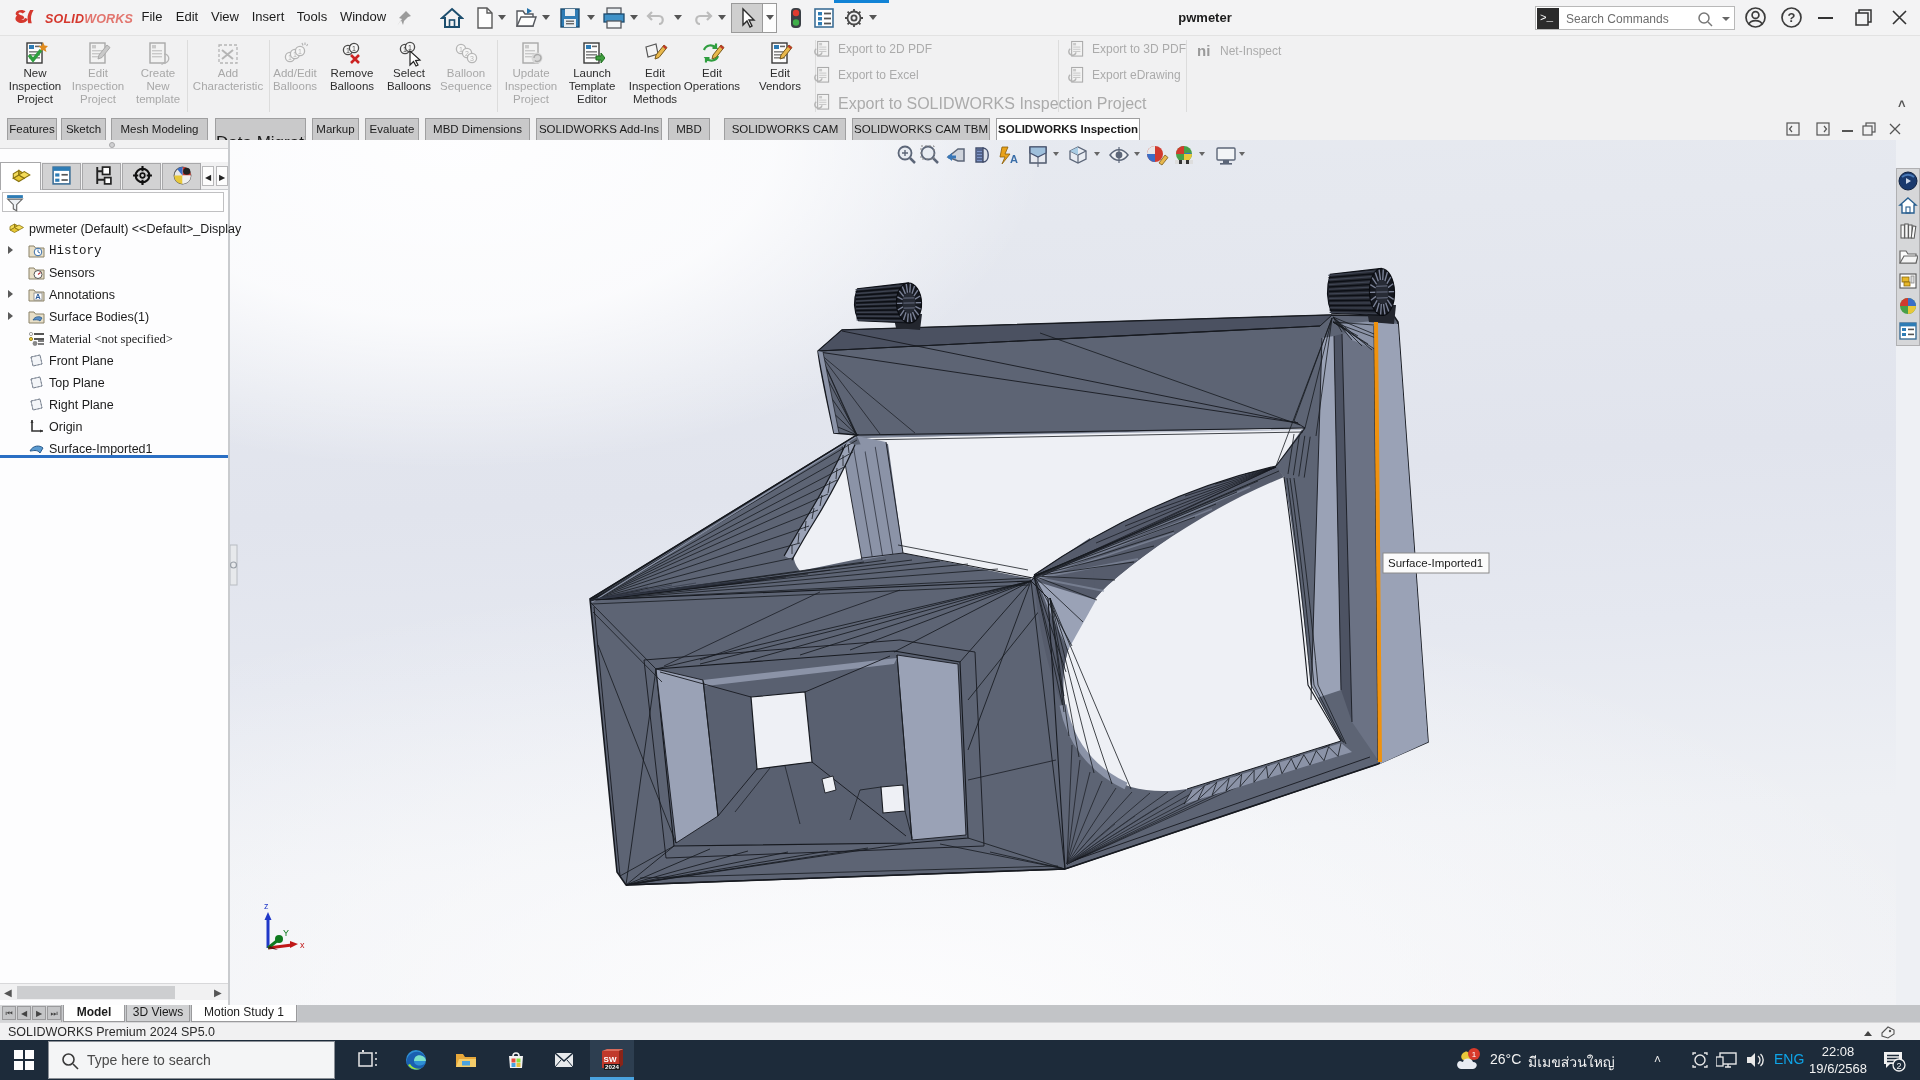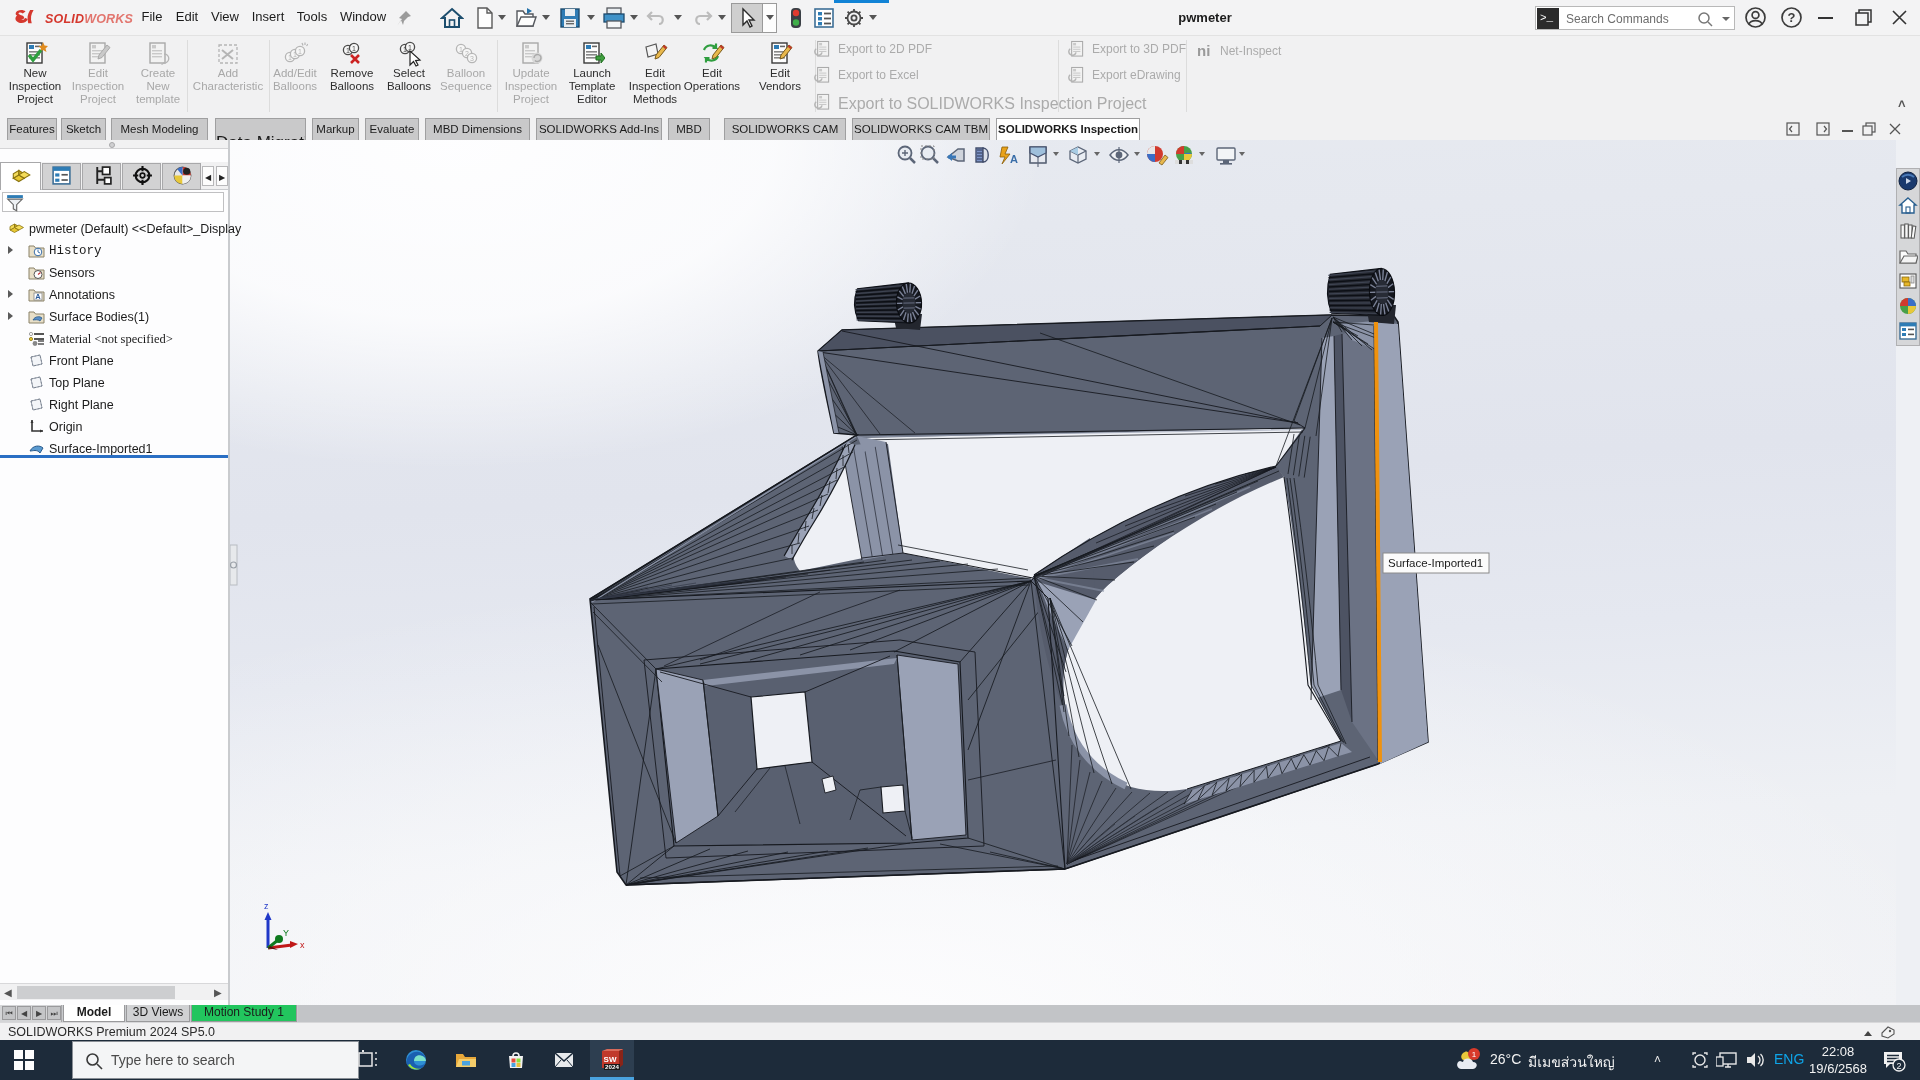--- a/index.html
+++ b/index.html
@@ -914,40 +914,40 @@
 </div>
 <div class="abs" style="left:0;top:1005px;width:1920px;height:17px;background:#c9cbce;">
 <div class="abs" style="left:0;top:0;width:62px;height:17px;background:#d4d5d7;border-right:1px solid #a8a8aa;">
 <div class="abs" style="left:2px;top:1px;width:14px;height:14px;background:#c4c5c7;border:1px solid #9a9a9c;font-size:8px;color:#444;text-align:center;padding-top:2px;">⏮</div>
 <div class="abs" style="left:17px;top:1px;width:14px;height:14px;background:#c4c5c7;border:1px solid #9a9a9c;font-size:8px;color:#444;text-align:center;padding-top:2px;">◀</div>
 <div class="abs" style="left:32px;top:1px;width:14px;height:14px;background:#c4c5c7;border:1px solid #9a9a9c;font-size:8px;color:#444;text-align:center;padding-top:2px;">▶</div>
 <div class="abs" style="left:47px;top:1px;width:14px;height:14px;background:#c4c5c7;border:1px solid #9a9a9c;font-size:8px;color:#444;text-align:center;padding-top:2px;">⏭</div>
 </div>
 <div class="abs" style="left:63px;top:0;width:62px;height:17px;background:#fff;border:1px solid #9a9a9c;border-top:none;font-size:12px;font-weight:bold;color:#1b1b1b;text-align:center;">Model</div>
 <div class="abs" style="left:126px;top:0;width:64px;height:17px;background:#d0d1d3;border:1px solid #9a9a9c;border-top:none;font-size:12px;color:#1b1b1b;text-align:center;">3D Views</div>
-<div class="abs" style="left:191px;top:0;width:106px;height:17px;background:#22c55e;border:1px solid #9a9a9c;border-top:none;font-size:12px;color:#1b1b1b;text-align:center;">Motion Study 1</div>
+<div class="abs" style="left:191px;top:0;width:106px;height:17px;background:#ffffff;border:1px solid #9a9a9c;border-top:none;font-size:12px;color:#1b1b1b;text-align:center;">Motion Study 1</div>
 <div class="abs" style="left:298px;top:0;width:1622px;height:17px;background:#c2c4c7;"></div>
 </div>
 <div class="abs" style="left:0;top:1022px;width:1920px;height:18px;background:#f1f1f2;border-top:1px solid #d8d8da;">
 <div class="abs" style="left:8px;top:2px;font-size:12.5px;color:#2b2b2b;">SOLIDWORKS Premium 2024 SP5.0</div>
 <div class="abs" style="left:1812px;top:16px;font-size:12.5px;color:#2b2b2b;margin-top:40px;">Custom</div>
 <div class="abs" style="left:1864px;top:8px;width:0;height:0;border-left:4px solid transparent;border-right:4px solid transparent;border-bottom:5px solid #444;"></div>
 <svg class="abs" style="left:1880px;top:2px" width="16" height="15" viewBox="0 0 16 15">
       <path d="M2 8 L8 2 L14 5 L14 9 L8 13 L2 11 Z" fill="#f4f4f4" stroke="#555" stroke-width="1.1"></path>
       <circle cx="10" cy="6" r="1.2" fill="#555"></circle>
     </svg>
 </div>
 <div class="abs" style="left:0;top:1040px;width:1920px;height:40px;background:#1d2b3a;">
 <svg class="abs" style="left:14px;top:10px" width="20" height="20" viewBox="0 0 20 20">
       <rect x="0" y="0" width="9" height="9" fill="#fdfdfd"></rect>
       <rect x="11" y="0" width="9" height="9" fill="#fdfdfd"></rect>
       <rect x="0" y="11" width="9" height="9" fill="#fdfdfd"></rect>
       <rect x="11" y="11" width="9" height="9" fill="#fdfdfd"></rect>
     </svg>
-<div class="abs" style="left:48px;top:1px;width:287px;height:38px;background:#f4f5f6;border:1px solid #8a8f96;margin-left:24px;">
+<div class="abs" style="left:48px;top:1px;width:287px;height:38px;background:#f4f5f6;border:1px solid #8a8f96;">
 <svg class="abs" style="left:12px;top:10px" width="18" height="18" viewBox="0 0 18 18">
         <circle cx="7.5" cy="7.5" r="5.5" fill="none" stroke="#3a3a3a" stroke-width="1.6"></circle>
         <path d="M12 12 L17 17" stroke="#3a3a3a" stroke-width="1.6"></path>
       </svg>
 <div class="abs" style="left:38px;top:10px;font-size:14px;color:#4a4a4a;">Type here to search</div>
 </div>
 <svg class="abs" style="left:357px;top:9px" width="22" height="22" viewBox="0 0 22 22">
       <rect x="2" y="4" width="13" height="13" fill="none" stroke="#e8e8e8" stroke-width="1.5"></rect>
       <path d="M18 4 l2 0 M18 10 l2 0 M18 16 l2 0" stroke="#e8e8e8" stroke-width="1.5"></path>
       <rect x="5" y="1" width="2 " height="2" fill="#e8e8e8"></rect>

